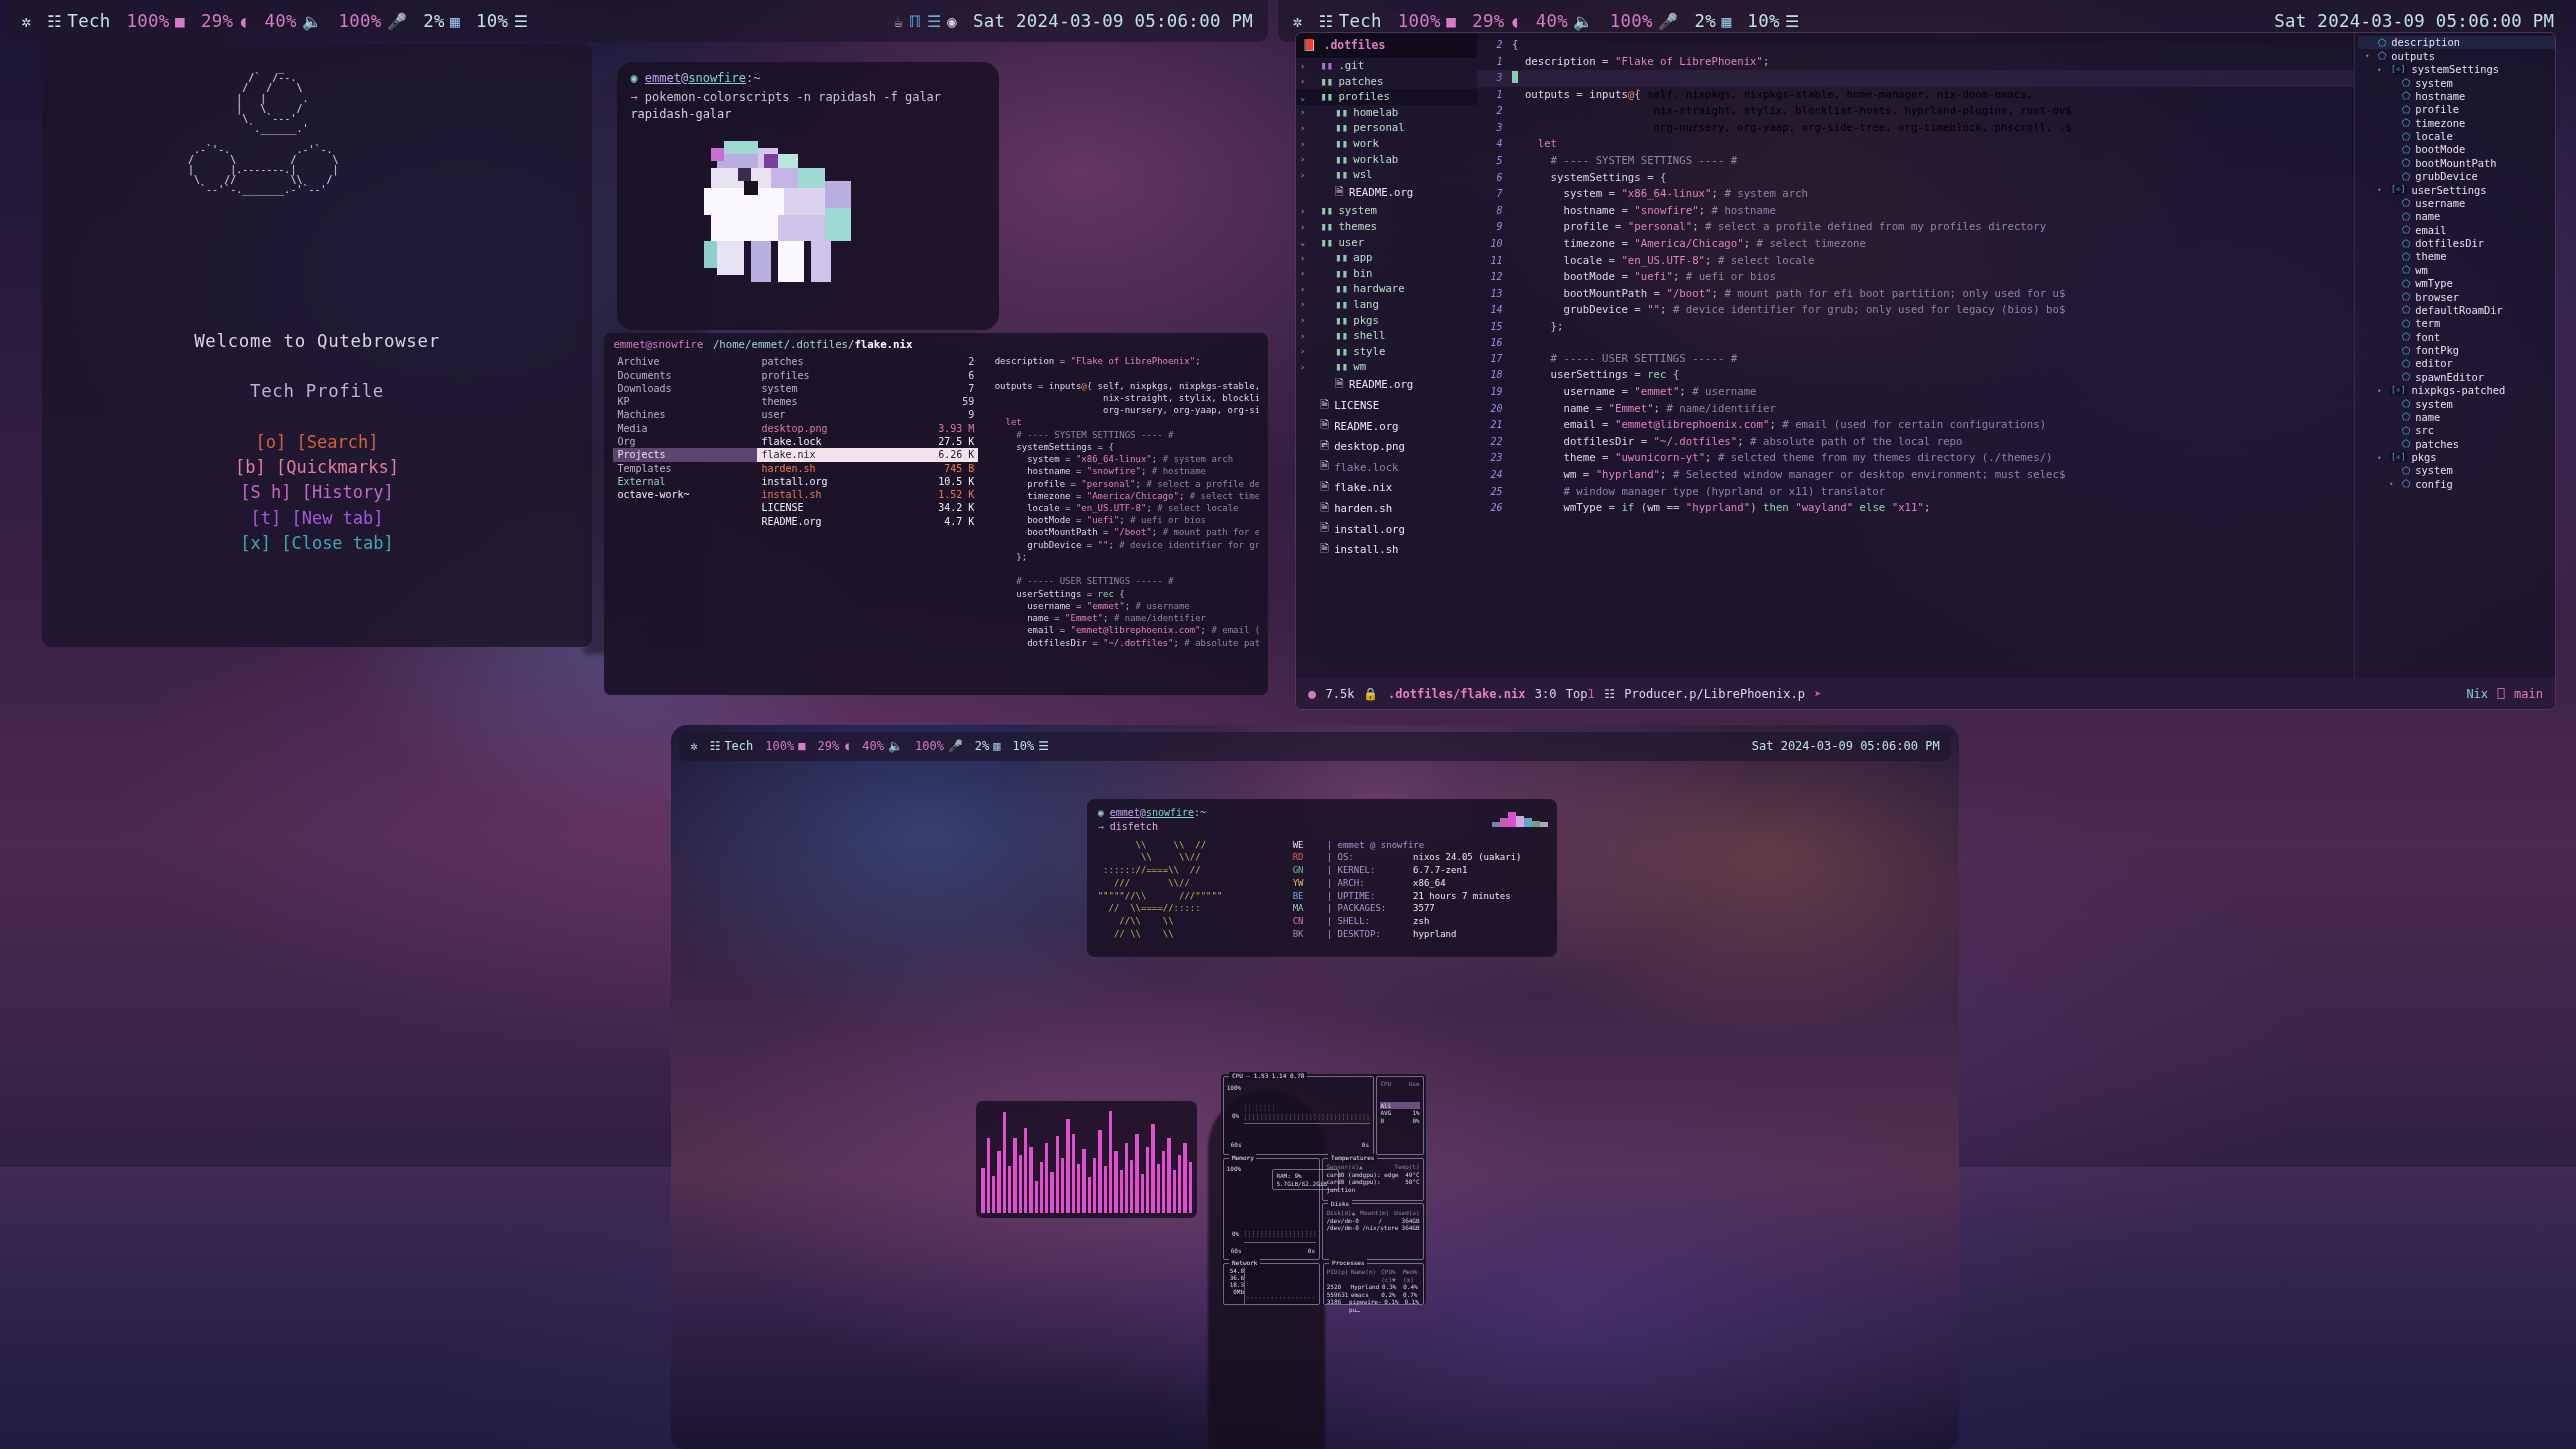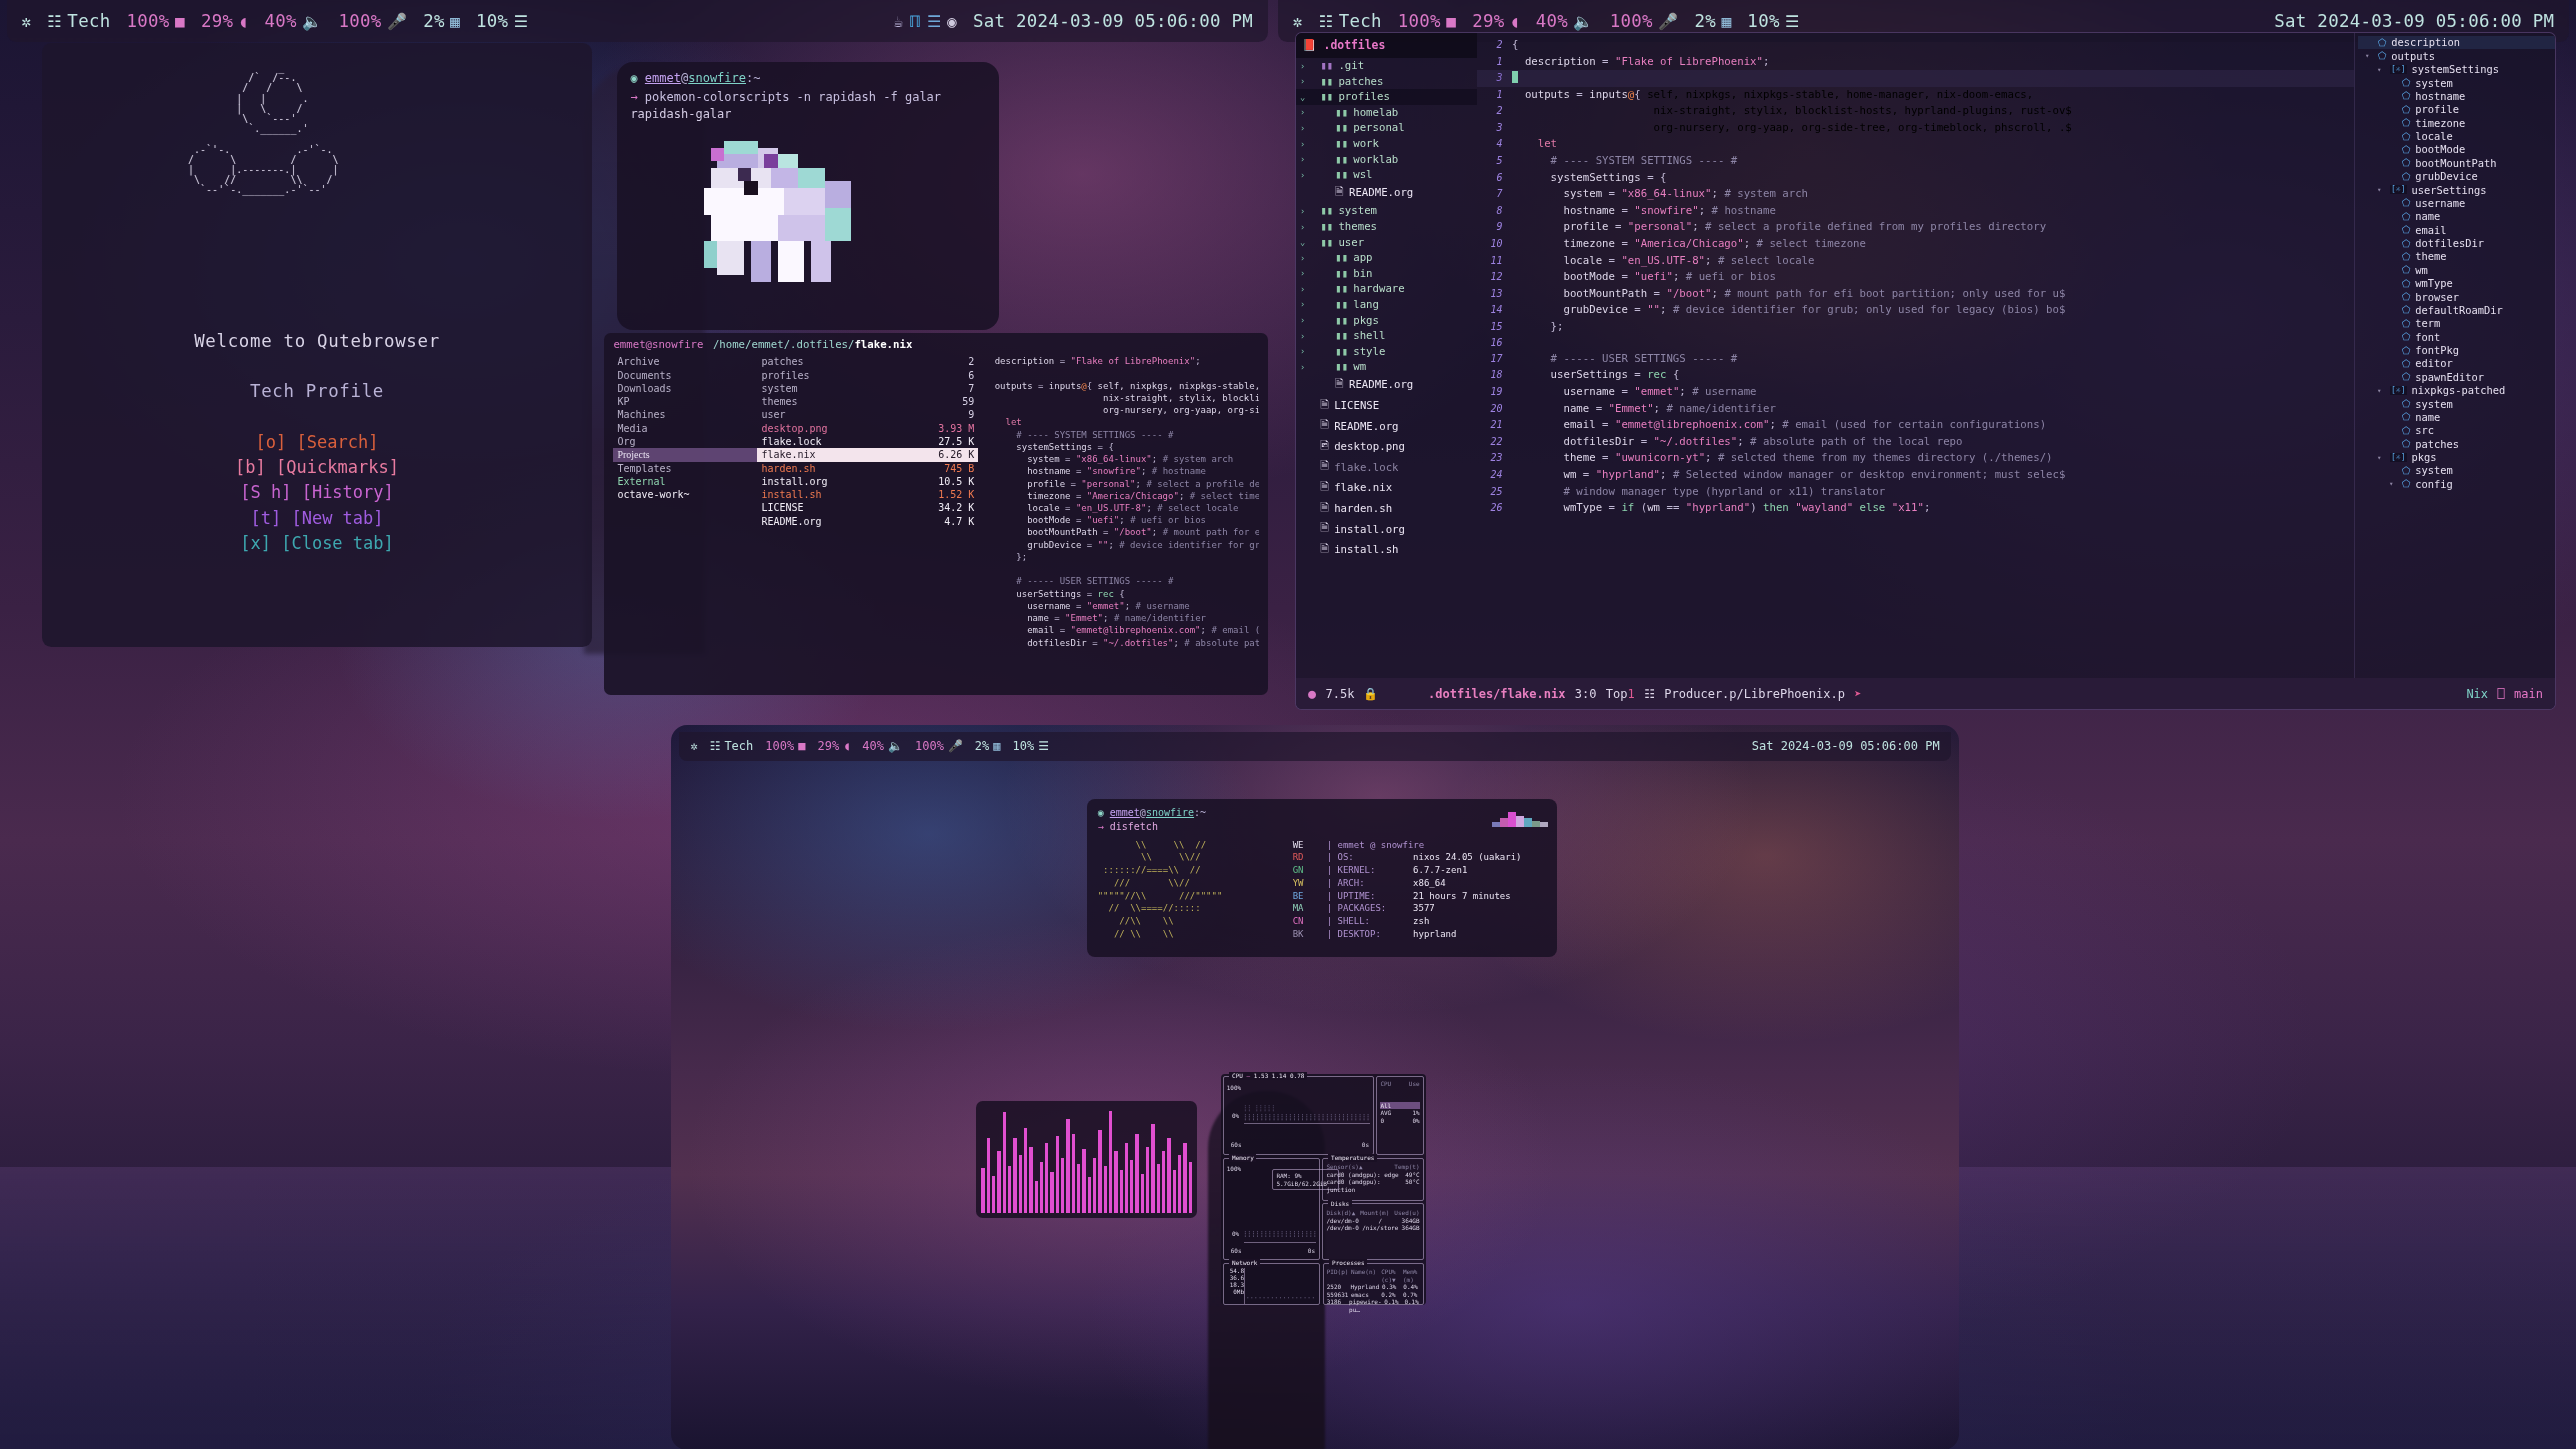--- a/index.html
+++ b/index.html
@@ -99,21 +99,21 @@
     background: rgba(26,18,38,0.90); border-radius: 6.7px; }
   .rg-top { display:flex; gap:9.4px; padding: 5.4px 9.4px 2.7px 9.4px; font-size:10.7px;}
   .rg-user { color:#d978c6; }
   .rg-path { color:#9fd8d0; }
   .rg-path b { color:#ffffff; font-weight: 700;}
   .rg-cols { display:flex; padding: 0 9.4px; font-size: 10px; line-height: 1.33; }
   .rg-col1 { width: 144px; }
   .rg-col2 { width: 221px; }
   .rg-col3 { flex: 1; overflow:hidden; padding-left: 5.4px;}
   .rg-row { display:flex; justify-content:space-between; padding: 0 4px; white-space:nowrap;}
-  .rg-row.sel-dim { background: rgba(150,110,175,0.55); color:#e9e2f2;font-family:Liberation Serif, serif;}
+  .rg-row.sel-dim { background: rgba(150,110,175,0.55); color:#e9e2f2;}
   .rg-row.sel { background: #f3e4ec; color:#221826; }
   .c-dir  { color:#b9b2c9; }
   .c-ext  { color:#8fd6b0; }
   .c-white{ color:#f2eef7; }
   .c-png  { color:#e2739f; }
   .c-sh   { color:#f07a50; }
   .c-num  { color:#d8d2e6; }
   .rg-preview { font-size: 9px; line-height: 1.36; white-space: pre; color:#ded7ea;}
   .rg-status {
     position:absolute; left:0; right:0; bottom:0; height: 23px;
@@ -167,21 +167,21 @@
   .ol-tag { color:#5aa8e8; font-size: 8px; background: rgba(20,16,34,0.9); padding: 0 1.3px;}
   .em-modeline {
     position:absolute; left:0; right:0; bottom:0; height:31px;
     background: rgba(42,28,58,0.92);
     display:flex; align-items:center; gap:9.4px; padding: 0 12px;
     font-size: 12px; color:#ded7ea;
   }
   .ml-dot { color:#d978c6; font-size: 13.4px; }
   .ml-size { color:#ded7ea; }
   .ml-lock { color:#e05a94; }
-  .ml-file { color:#e87fc0; font-weight:700;margin-left:40px; }
+  .ml-file { color:#e87fc0; font-weight:700; }
   .ml-pos { color:#ded7ea; }
   .ml-top { color:#ded7ea; }
   .ml-proj { color:#ded7ea; }
   .ml-rocket { color:#e05a94; }
   .ml-mode { color:#7fd3c8; }
   .ml-branch { color:#e878c8; }
 
   
   #deskwin { left: 671px; top: 725px; width: 1288px; height: 725px; overflow:hidden;}
   .dk-wall { position:absolute; inset:0;

